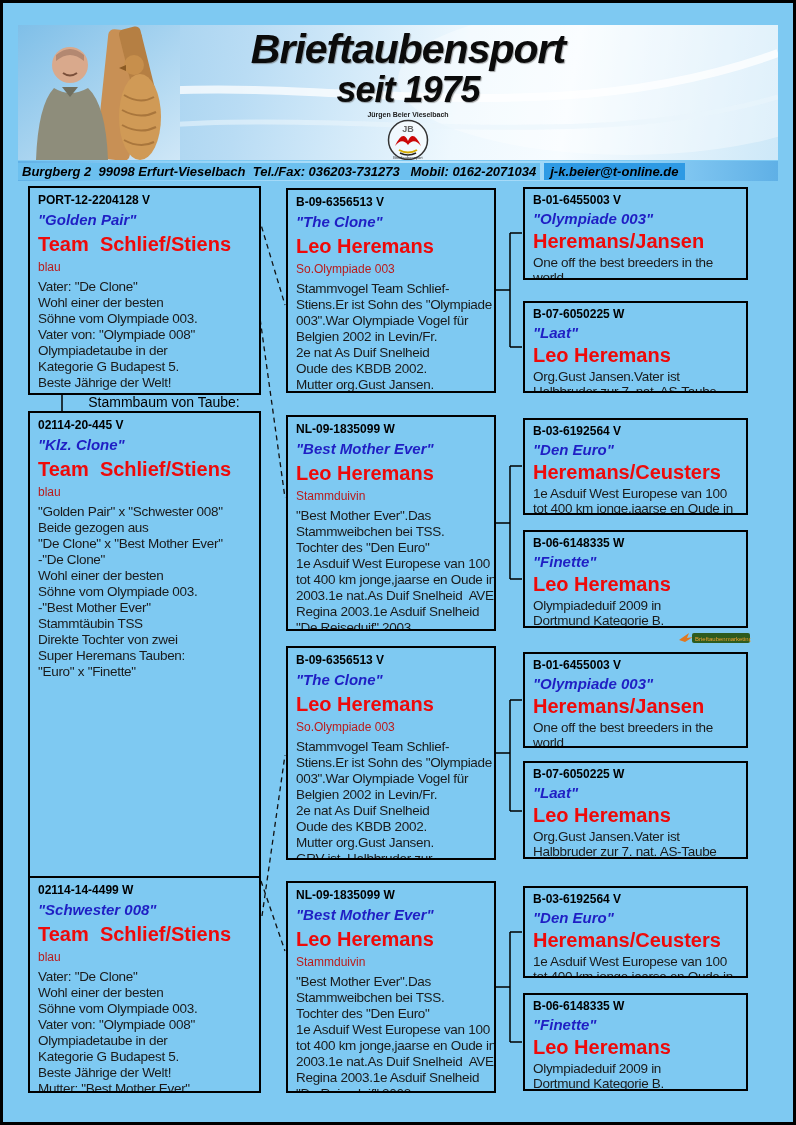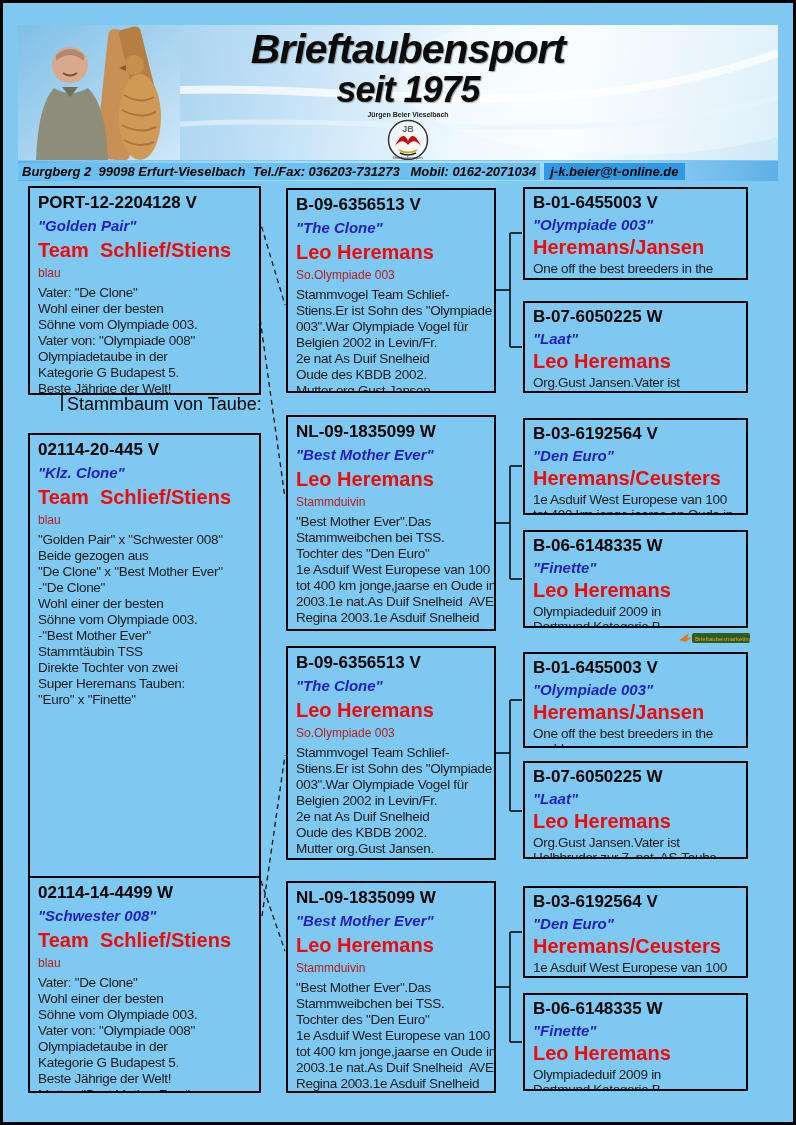--- a/index.html
+++ b/index.html
@@ -32,32 +32,32 @@
     display:flex;align-items:center;
     font-size:13px;font-weight:bold;font-style:italic;color:#000;
   }
   #addressbar .addr{background:#6cc0ef;padding:1px 4px;white-space:pre;}
   #addressbar .mail{background:#2e9ae4;padding:1px 6px;margin-left:4px;white-space:pre;cursor:pointer;}
   
   .box{
     position:absolute;border:2px solid #000;background:#7ec9f2;
     box-sizing:border-box;overflow:hidden;padding:3px 2px 0 8px;
   }
-  .ring{font-size:17px;font-weight:bold;color:#000;margin:2px 0 4px;white-space:pre;}
+  .ring{font-size:12px;font-weight:bold;color:#000;margin:2px 0 4px;white-space:pre;}
   .bname{font-size:15px;font-weight:bold;font-style:italic;color:#1f1fc4;margin-bottom:5px;white-space:pre;}
   .breeder{font-size:20px;font-weight:bold;color:#ee0a0a;margin-bottom:4px;white-space:pre;}
   .info{font-size:12px;color:#b91c1c;margin-bottom:5px;white-space:pre;}
   .body{font-size:13.5px;line-height:16px;color:#1a1a1a;white-space:pre;letter-spacing:-0.3px;}
   .rbox .ring{margin:1px 0 3px;}
   .rbox .bname{margin-bottom:3px;}
   .rbox .breeder{margin-bottom:2px;}
   .rbox .body{line-height:15px;}
   #stammbaum-label{
     position:absolute;left:64px;top:391px;width:194px;height:17px;
-    font-size:18px;color:#000;text-align:center;white-space:pre;
+    font-size:14px;color:#000;text-align:center;white-space:pre;
   }
   #connectors{position:absolute;left:0;top:0;pointer-events:none;}
   #watermark{position:absolute;left:674px;top:626px;}
 </style>
 </head>
 <body>
 
 <div id="page">
 
   <div id="banner">
@@ -134,21 +134,21 @@
 Vater von: "Olympiade 008"
 Olympiadetaube in der
 Kategorie G Budapest 5.
 Beste Jährige der Welt!
 Mutter: "Best Mother Ever"
 Stammtäubin TSS.</div>
   </div>
 
   <div id="stammbaum-label">Stammbaum von Taube:</div>
 
-  <div class="box" style="left:25px;top:430px;width:233px;height:551px">
+  <div class="box" style="left:25px;top:408px;width:233px;height:551px">
     <div class="ring">02114-20-445 V</div>
     <div class="bname">"Klz. Clone"</div>
     <div class="breeder">Team  Schlief/Stiens</div>
     <div class="info">blau</div>
     <div class="body">"Golden Pair" x "Schwester 008"
 Beide gezogen aus
 "De Clone" x "Best Mother Ever"
 -"De Clone"
 Wohl einer der besten
 Söhne vom Olympiade 003.

